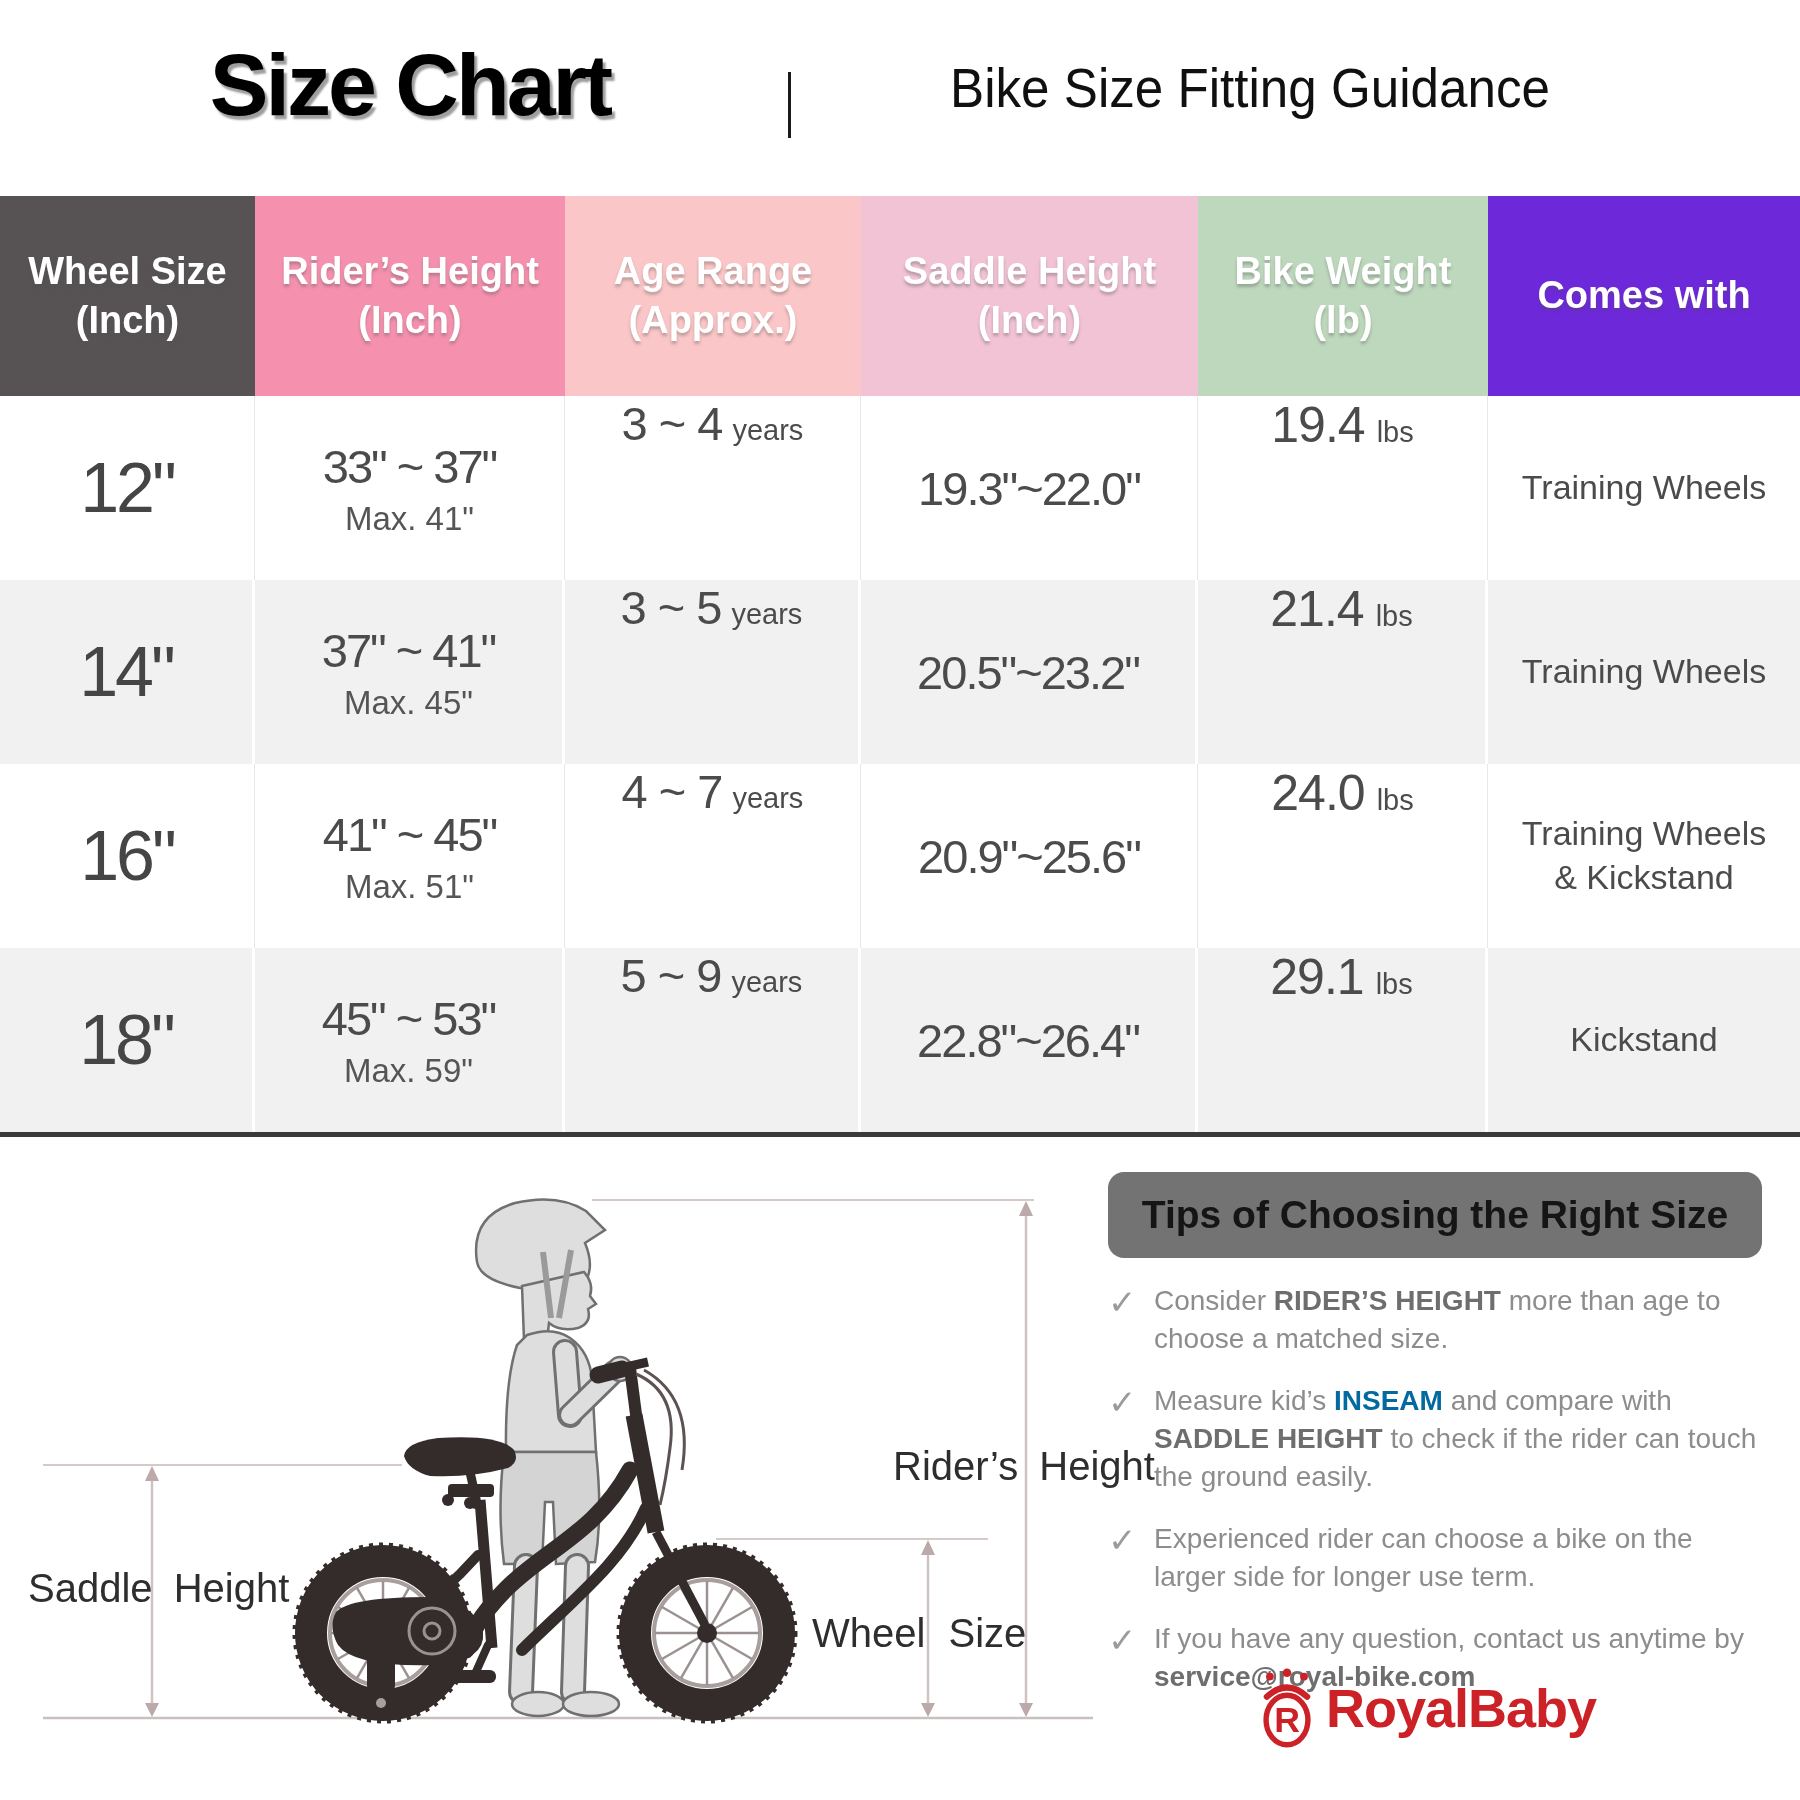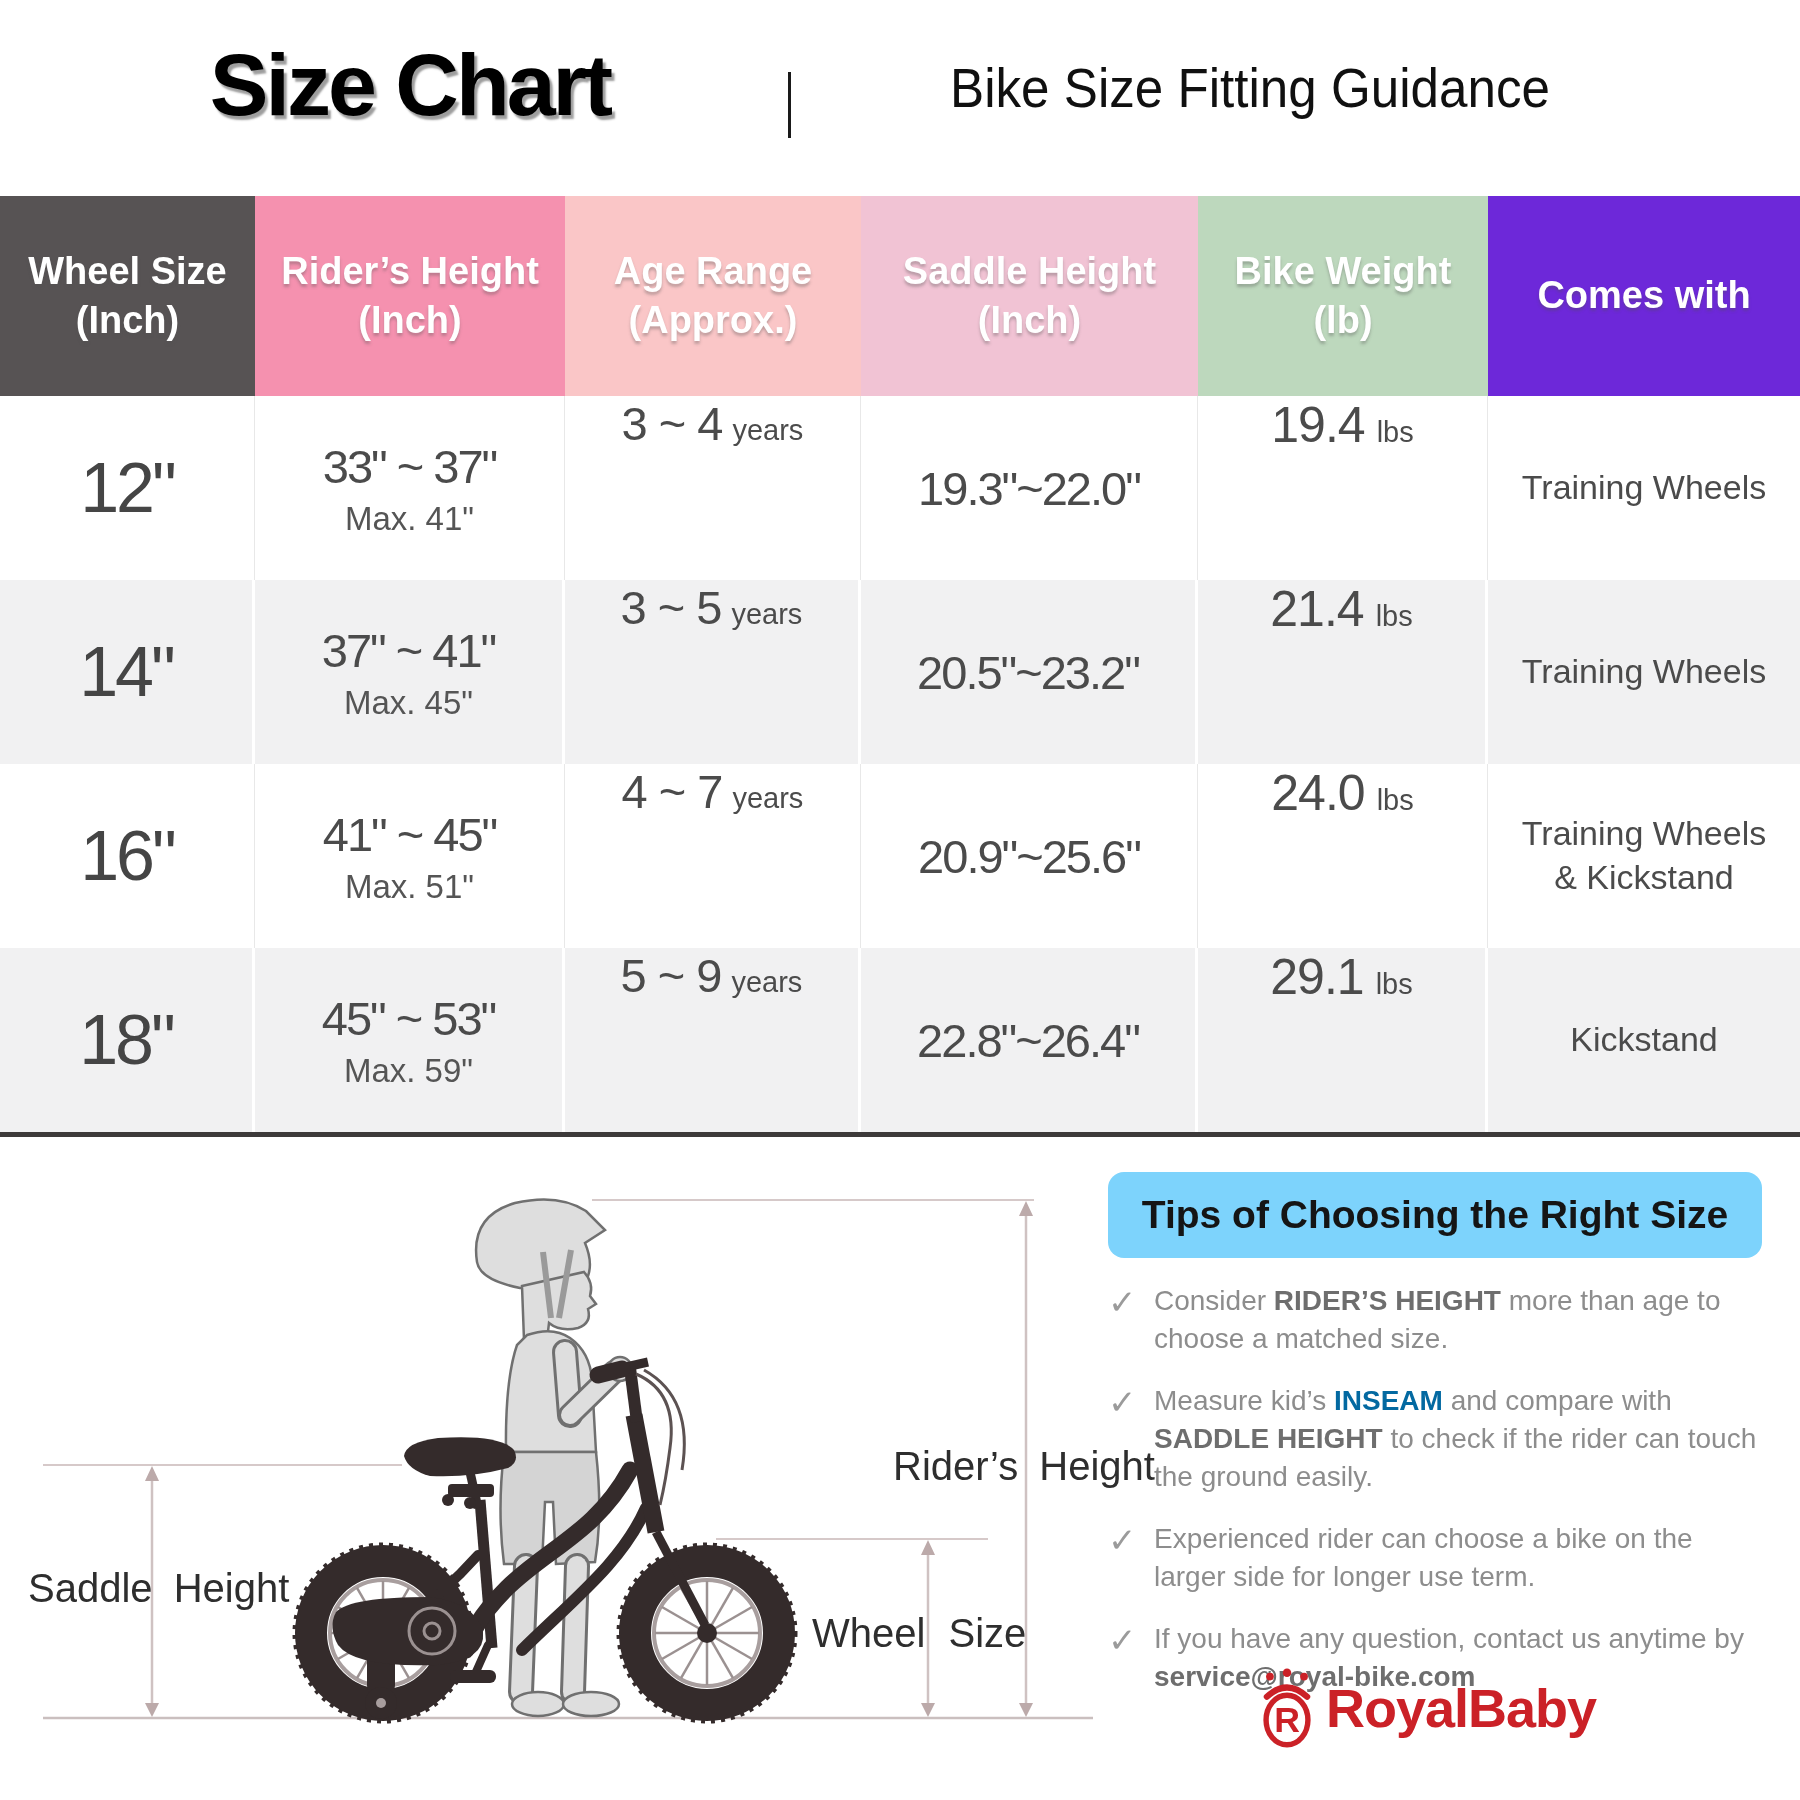--- a/index.html
+++ b/index.html
@@ -299,21 +299,21 @@
         <line x1="488" y1="1645" x2="475" y2="1674" stroke="#342b2b" stroke-width="8" stroke-linecap="round"></line>
         <rect x="450" y="1670" width="46" height="13" rx="6" fill="#342b2b"></rect>
       </g>
     </g>
   </svg>
 
   <div class="diag-label lbl-saddle">Saddle Height</div>
   <div class="diag-label lbl-rider">Rider’s Height</div>
   <div class="diag-label lbl-wheel">Wheel Size</div>
 
-  <div class="tips-title" style="background: #7dd3fc;">Tips of Choosing the Right Size</div>
+  <div class="tips-title" style="background: #737373;">Tips of Choosing the Right Size</div>
   <ul class="tips-list" id="tips-list">
       <li>
         <span class="check" style="color: rgb(155, 155, 155);">✓</span>
         <p style="color: rgb(141, 141, 141);"><span>Consider </span><span class="b" style="color: rgb(110, 110, 110);">RIDER’S HEIGHT</span><span> more than age to choose a matched size.</span></p>
       </li>
       <li>
         <span class="check" style="color: rgb(155, 155, 155);">✓</span>
         <p style="color: rgb(141, 141, 141);"><span>Measure kid’s </span><span class="b" style="color: #0369a1;">INSEAM</span><span> and compare with </span><span class="b" style="color: rgb(110, 110, 110);">SADDLE HEIGHT</span><span> to check if the rider can touch the ground easily.</span></p>
       </li>
       <li>

